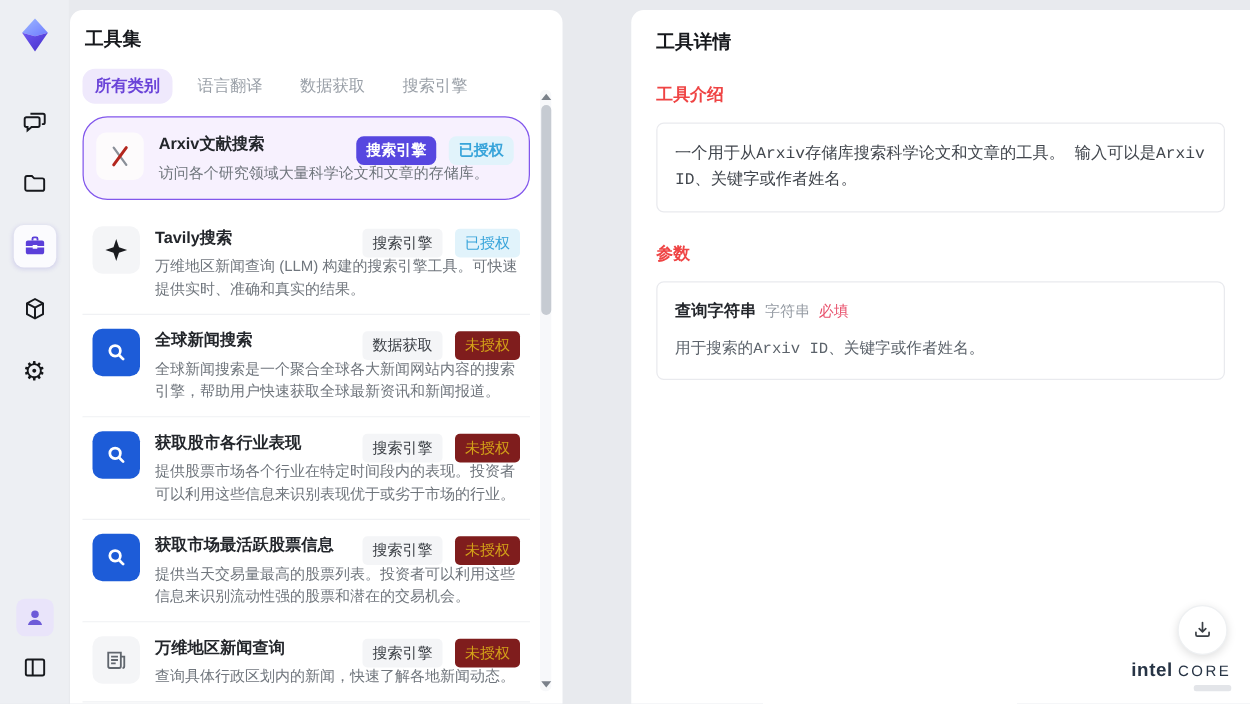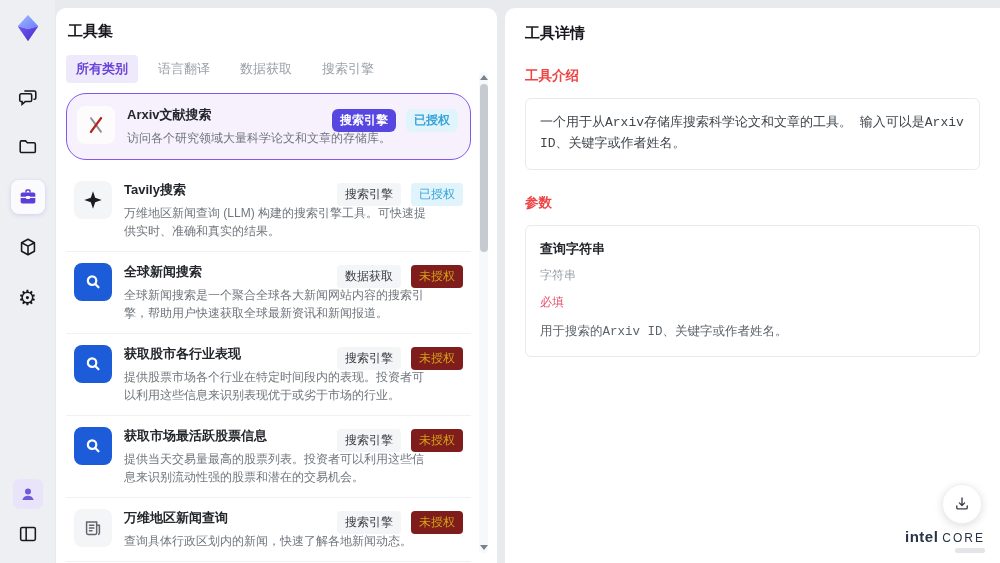--- a/index.html
+++ b/index.html
@@ -19,28 +19,28 @@
   .nav-item {
     width:34px; height:34px; border-radius:8px; display:flex; align-items:center; justify-content:center;
     cursor:pointer; color:#17191d;
   }
   .nav-item.active { background:#fbfbfe; box-shadow:0 1px 4px rgba(80,60,200,.18); }
   .sidebar-bottom { margin-top:auto; display:flex; flex-direction:column; gap:8px; align-items:center; }
   .nav-item.user { background:#e9e4fa; width:30px; height:30px; border-radius:7px; }
   .gear-glyph { font-size:21px; line-height:1; color:#15171a; }
   
   .panel-left {
-    position:absolute; left:56px; top:8px; width:441px; height:555px;
+    position:absolute; left:56px; top:8px; width:394px; height:555px;
     background:#fff; border-radius:10px 10px 0 0; padding:14px 26px 0 10px; overflow:hidden;
   }
   .panel-title { font-size:15px; font-weight:bold; color:#17191d; margin-left:2px; }
   .tabs { display:flex; gap:10px; margin-top:14px; align-items:center; }
   .tab {
     border:none; background:transparent; font-size:13px; color:#9aa0a8; padding:5px 10px;
-    border-radius:4px; cursor:pointer; font-family:inherit; white-space:nowrap;
+    border-radius:10px; cursor:pointer; font-family:inherit; white-space:nowrap;
   }
   .tab.active { background:#efe9fc; color:#6a43d8; font-weight:bold; }
   .tool-list { margin-top:10px; }
   .tool-card {
     display:flex; position:relative; padding:11px 8px; border-bottom:1px solid #f0f1f4;
     background:#fff; cursor:pointer;
   }
   .tool-card.selected {
     border:1px solid #8257ec; background:#f7f1fe; border-radius:20px; margin-bottom:10px; padding:12px 10px;
   }
@@ -76,21 +76,21 @@
   .panel-right {
     position:absolute; left:505px; top:8px; width:495px; height:555px;
     background:#fff; border-radius:10px 0 0 0; padding:16px 20px;
   }
   .detail-title { font-size:15px; font-weight:bold; color:#17191d; }
   .section-heading { font-size:13.5px; font-weight:bold; color:#ef4444; margin-top:24px; }
   .box {
     margin-top:13px; border:1px solid #e9eaee; border-radius:6px; padding:14px;
     font-size:13px; color:#41464d; line-height:1.6;font-family:Liberation Mono, monospace;
   }
-  .param-head { display:flex; align-items:baseline; gap:7px;flex-direction:column; }
+  .param-head { display:flex; align-items:baseline; gap:7px; }
   .param-name { font-size:13px; font-weight:bold; color:#23262b; }
   .param-type { font-size:12px; color:#959ba3; }
   .param-required { font-size:12px; color:#e8506b; }
   .param-desc { font-size:12.5px; color:#5c636b; margin-top:9px; }
   
   .fab {
     position:absolute; right:18px; bottom:39px; width:40px; height:40px; border-radius:50%;
     background:#fff; border:1px solid #eef0f2; box-shadow:0 2px 8px rgba(0,0,0,.13);
     display:flex; align-items:center; justify-content:center; cursor:pointer; z-index:5;
   }

